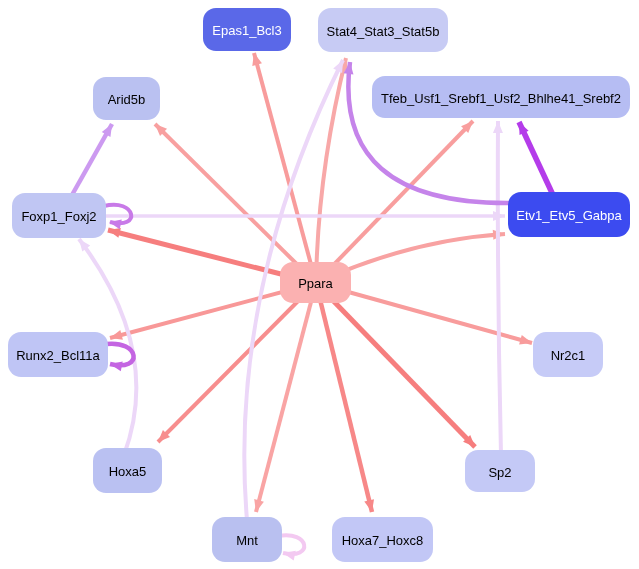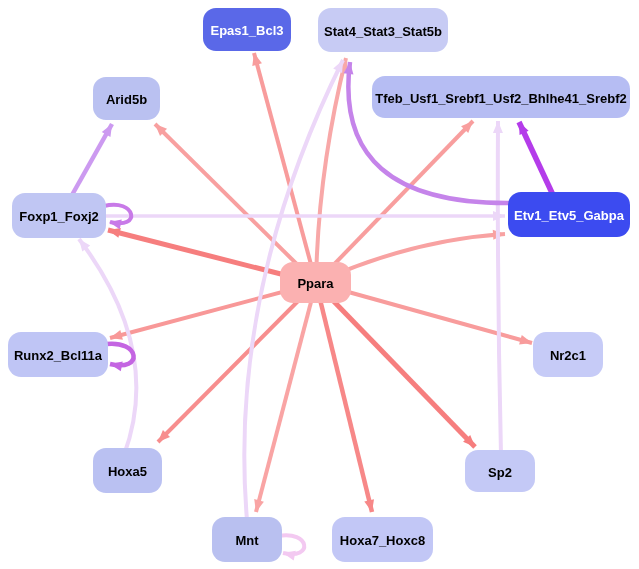--- a/index.html
+++ b/index.html
@@ -1,20 +1,20 @@
 <!DOCTYPE html>
 <html><head>
 <meta charset="utf-8">
 <style>
   html,body{margin:0;padding:0;}
   body{
     width:639px;height:569px;background:#ffffff;overflow:hidden;
     font-family:"Liberation Sans", sans-serif;
   }
-  #graph-wrap{position:relative;width:639px;height:569px;background:#ffffff;font-weight:bold;}
+  #graph-wrap{position:relative;width:639px;height:569px;background:#ffffff;}
   svg{display:block;}
   .node-rect{stroke:none;}
   .node-label{font-family:"Liberation Sans", sans-serif;pointer-events:none;}
   .edge-path{fill:none;stroke-linecap:butt;}
 </style>
 </head>
 <body>
 
 <div id="graph-wrap">
   <svg id="graph-svg" width="639" height="569" viewBox="0 0 639 569" xmlns="http://www.w3.org/2000/svg">

